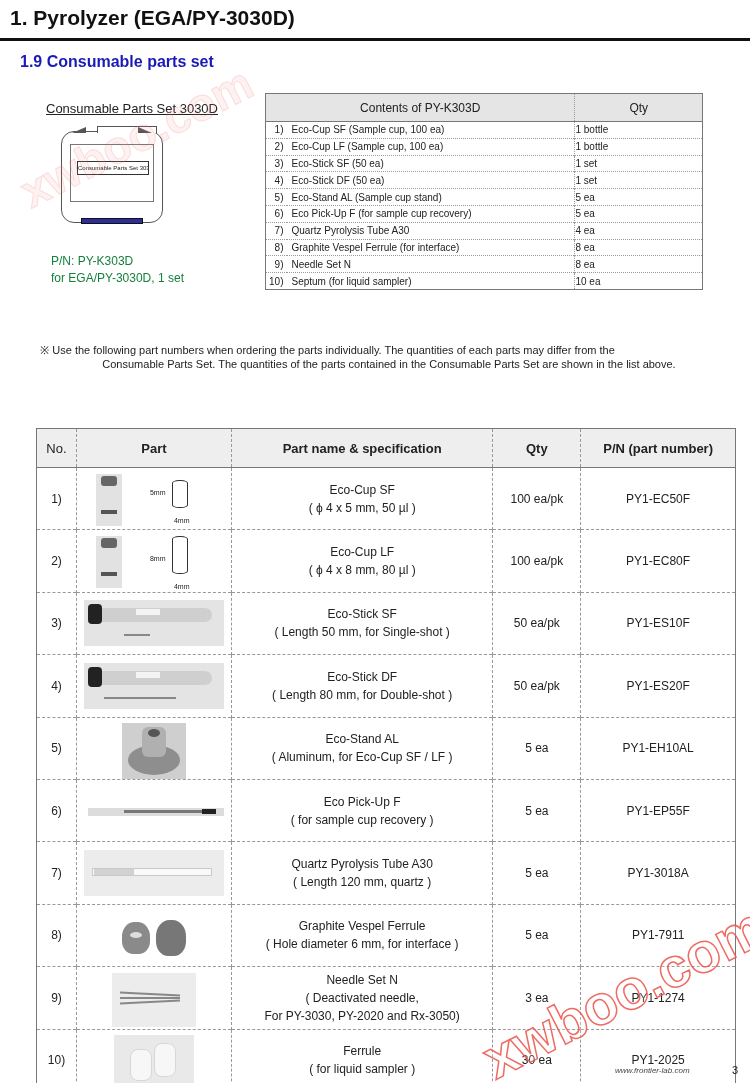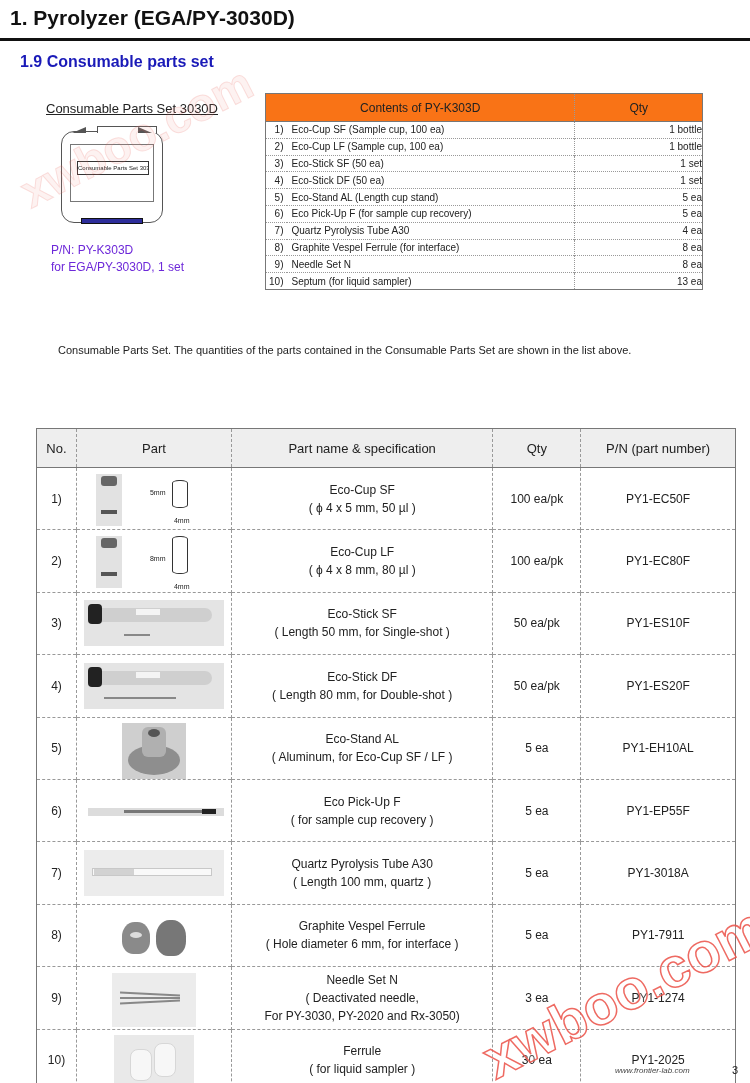--- a/index.html
+++ b/index.html
@@ -11,36 +11,36 @@
   .section-title { position: absolute; left: 20px; top: 53px; font-size: 16px; font-weight: bold; color: #1a1ab8; }
 
   .kit-caption { position: absolute; left: 46px; top: 101px; font-size: 13px; color: #222; text-decoration: underline; }
   .kit-case { position: absolute; left: 61px; top: 131px; width: 102px; height: 92px; border: 1.5px solid #555; border-radius: 13px; background: #fff; }
   .kit-case .lid-tab { position: absolute; left: 35px; top: -6px; width: 60px; height: 7px; border: 1px solid #555; border-bottom: none; background: #fff; }
   .kit-case .tri-l { position: absolute; left: 10px; top: -5px; width: 0; height: 0; border-left: 14px solid transparent; border-bottom: 6px solid #555; }
   .kit-case .tri-r { position: absolute; right: 10px; top: -5px; width: 0; height: 0; border-right: 14px solid transparent; border-bottom: 6px solid #555; }
   .kit-case .inner { position: absolute; left: 8px; top: 12px; width: 84px; height: 58px; border: 1px solid #777; }
   .kit-case .label-box { position: absolute; left: 6px; top: 16px; width: 72px; height: 14px; border: 1px solid #333; font-size: 6px; line-height: 12px; text-align: center; white-space: nowrap; overflow: hidden; }
   .kit-case .handle { position: absolute; left: 19px; bottom: -2px; width: 62px; height: 6px; background: #2d2d9a; border: 1px solid #111; }
-  .kit-pn { position: absolute; left: 51px; top: 242px; font-size: 12px; line-height: 17px; color: #6d28d9; }
+  .kit-pn { position: absolute; left: 51px; top: 253px; font-size: 12px; line-height: 17px; color: #15803d; }
 
   table { border-collapse: collapse; }
   .contents-table { position: absolute; left: 265px; top: 93px; width: 438px; border: 1.5px solid #777; font-size: 10px; }
-  .contents-table th { height: 28px; font-weight: normal; font-size: 12px; background: #f97316; border-bottom: 1.5px solid #777; }
+  .contents-table th { height: 28px; font-weight: normal; font-size: 12px; background: #e5e5e5; border-bottom: 1.5px solid #777; }
   .contents-table td { height: 16.8px; border-top: 1px dotted #999; white-space: nowrap; }
   .contents-table .c-no { width: 22px; text-align: right; padding-right: 4px; }
   .contents-table .c-name { width: 288px; padding-left: 4px; }
-  .contents-table .c-qty { text-align: right; border-left: 1px dotted #999; }
+  .contents-table .c-qty { text-align: left; border-left: 1px dotted #999; }
   .contents-table th.c-qty-h { border-left: 1px dotted #999; width: 128px; }
 
   .note { position: absolute; left: 40px; top: 343px; font-size: 11px; line-height: 14px; color: #222; width: 680px; }
-  .note .line2 { padding-left: 18px; display: block; }
+  .note .line2 { padding-left: 18px; display: block; text-align: center; }
 
   .parts-table { position: absolute; left: 36px; top: 384px; width: 700px; border: 1.5px solid #777; font-size: 12px; margin-top: 44px; }
-  .parts-table th { height: 39px; font-size: 13px; font-weight: normal; background: #eeeeee; border-bottom: 1.5px solid #777; border-left: 1px dashed #999; }
+  .parts-table th { height: 39px; font-size: 13px; font-weight: bold; background: #eeeeee; border-bottom: 1.5px solid #777; border-left: 1px dashed #999; }
   .parts-table th:first-child { border-left: none; font-weight: normal; }
   .parts-table td { height: 62.4px; border-top: 1px dashed #999; border-left: 1px dashed #999; text-align: center; vertical-align: middle; line-height: 18px; }
   .parts-table td:first-child { border-left: none; }
   .parts-table tbody tr:first-child td { border-top: none; }
   .parts-table .col-no { width: 40px; }
   .parts-table .col-part { width: 155px; }
   .parts-table .col-name { width: 262px; }
   .parts-table .col-qty { width: 88px; }
   .parts-table .col-pn { width: 155px; }
 
@@ -99,21 +99,21 @@
         <td class="c-name">Eco-Stick SF (50 ea)</td>
         <td class="c-qty">1 set</td>
       </tr>
       <tr>
         <td class="c-no">4)</td>
         <td class="c-name">Eco-Stick DF (50 ea)</td>
         <td class="c-qty">1 set</td>
       </tr>
       <tr>
         <td class="c-no">5)</td>
-        <td class="c-name">Eco-Stand  AL (Length cup stand)</td>
+        <td class="c-name">Eco-Stand  AL (Sample cup stand)</td>
         <td class="c-qty">5 ea</td>
       </tr>
       <tr>
         <td class="c-no">6)</td>
         <td class="c-name">Eco Pick-Up F (for sample cup recovery)</td>
         <td class="c-qty">5 ea</td>
       </tr>
       <tr>
         <td class="c-no">7)</td>
         <td class="c-name">Quartz Pyrolysis Tube A30</td>
@@ -125,26 +125,27 @@
         <td class="c-qty">8 ea</td>
       </tr>
       <tr>
         <td class="c-no">9)</td>
         <td class="c-name">Needle Set  N</td>
         <td class="c-qty">8 ea</td>
       </tr>
       <tr>
         <td class="c-no">10)</td>
         <td class="c-name">Septum (for liquid sampler)</td>
-        <td class="c-qty">13 ea</td>
+        <td class="c-qty">10 ea</td>
       </tr>
     </tbody>
 </table>
 
 <div class="note">
+  <span>※ Use the following part numbers when ordering the parts individually. The quantities of each parts may differ from the</span>
   <span class="line2">Consumable Parts Set. The quantities of the parts contained in the Consumable Parts Set are shown in the list above.</span>
 </div>
 
 <table class="parts-table">
   <thead>
     <tr>
       <th class="col-no">No.</th>
       <th class="col-part">Part</th>
       <th class="col-name">Part name &amp; specification</th>
       <th class="col-qty">Qty</th>
@@ -263,21 +264,21 @@
         <td class="col-no">7)</td>
         <td class="col-part">
           <div class="thumb">
             <div class="ph" style="left:0;top:2px;width:140px;height:46px;background:#ececec;"></div>
             <div class="ph" style="left:8px;top:20px;width:120px;height:8px;background:#f9f9f9;border:1px solid #c8c8c8;"></div>
             <div class="ph" style="left:10px;top:21px;width:40px;height:6px;background:#d2d2d2;"></div>
           </div>
         </td>
         <td class="col-name">
           <div>Quartz Pyrolysis Tube A30</div>
-          <div>( Length 100 mm, quartz )</div>
+          <div>( Length 120 mm, quartz )</div>
         </td>
         <td class="col-qty">5 ea</td>
         <td class="col-pn">PY1-3018A</td>
       </tr>
       <tr>
         <td class="col-no">8)</td>
         <td class="col-part">
           <div class="thumb">
             <div class="ph" style="left:38px;top:12px;width:28px;height:32px;background:#8a8a8a;border-radius:45% 45% 40% 40%;"></div>
             <div class="ph" style="left:46px;top:22px;width:12px;height:6px;background:#ddd;border-radius:50%;"></div>

